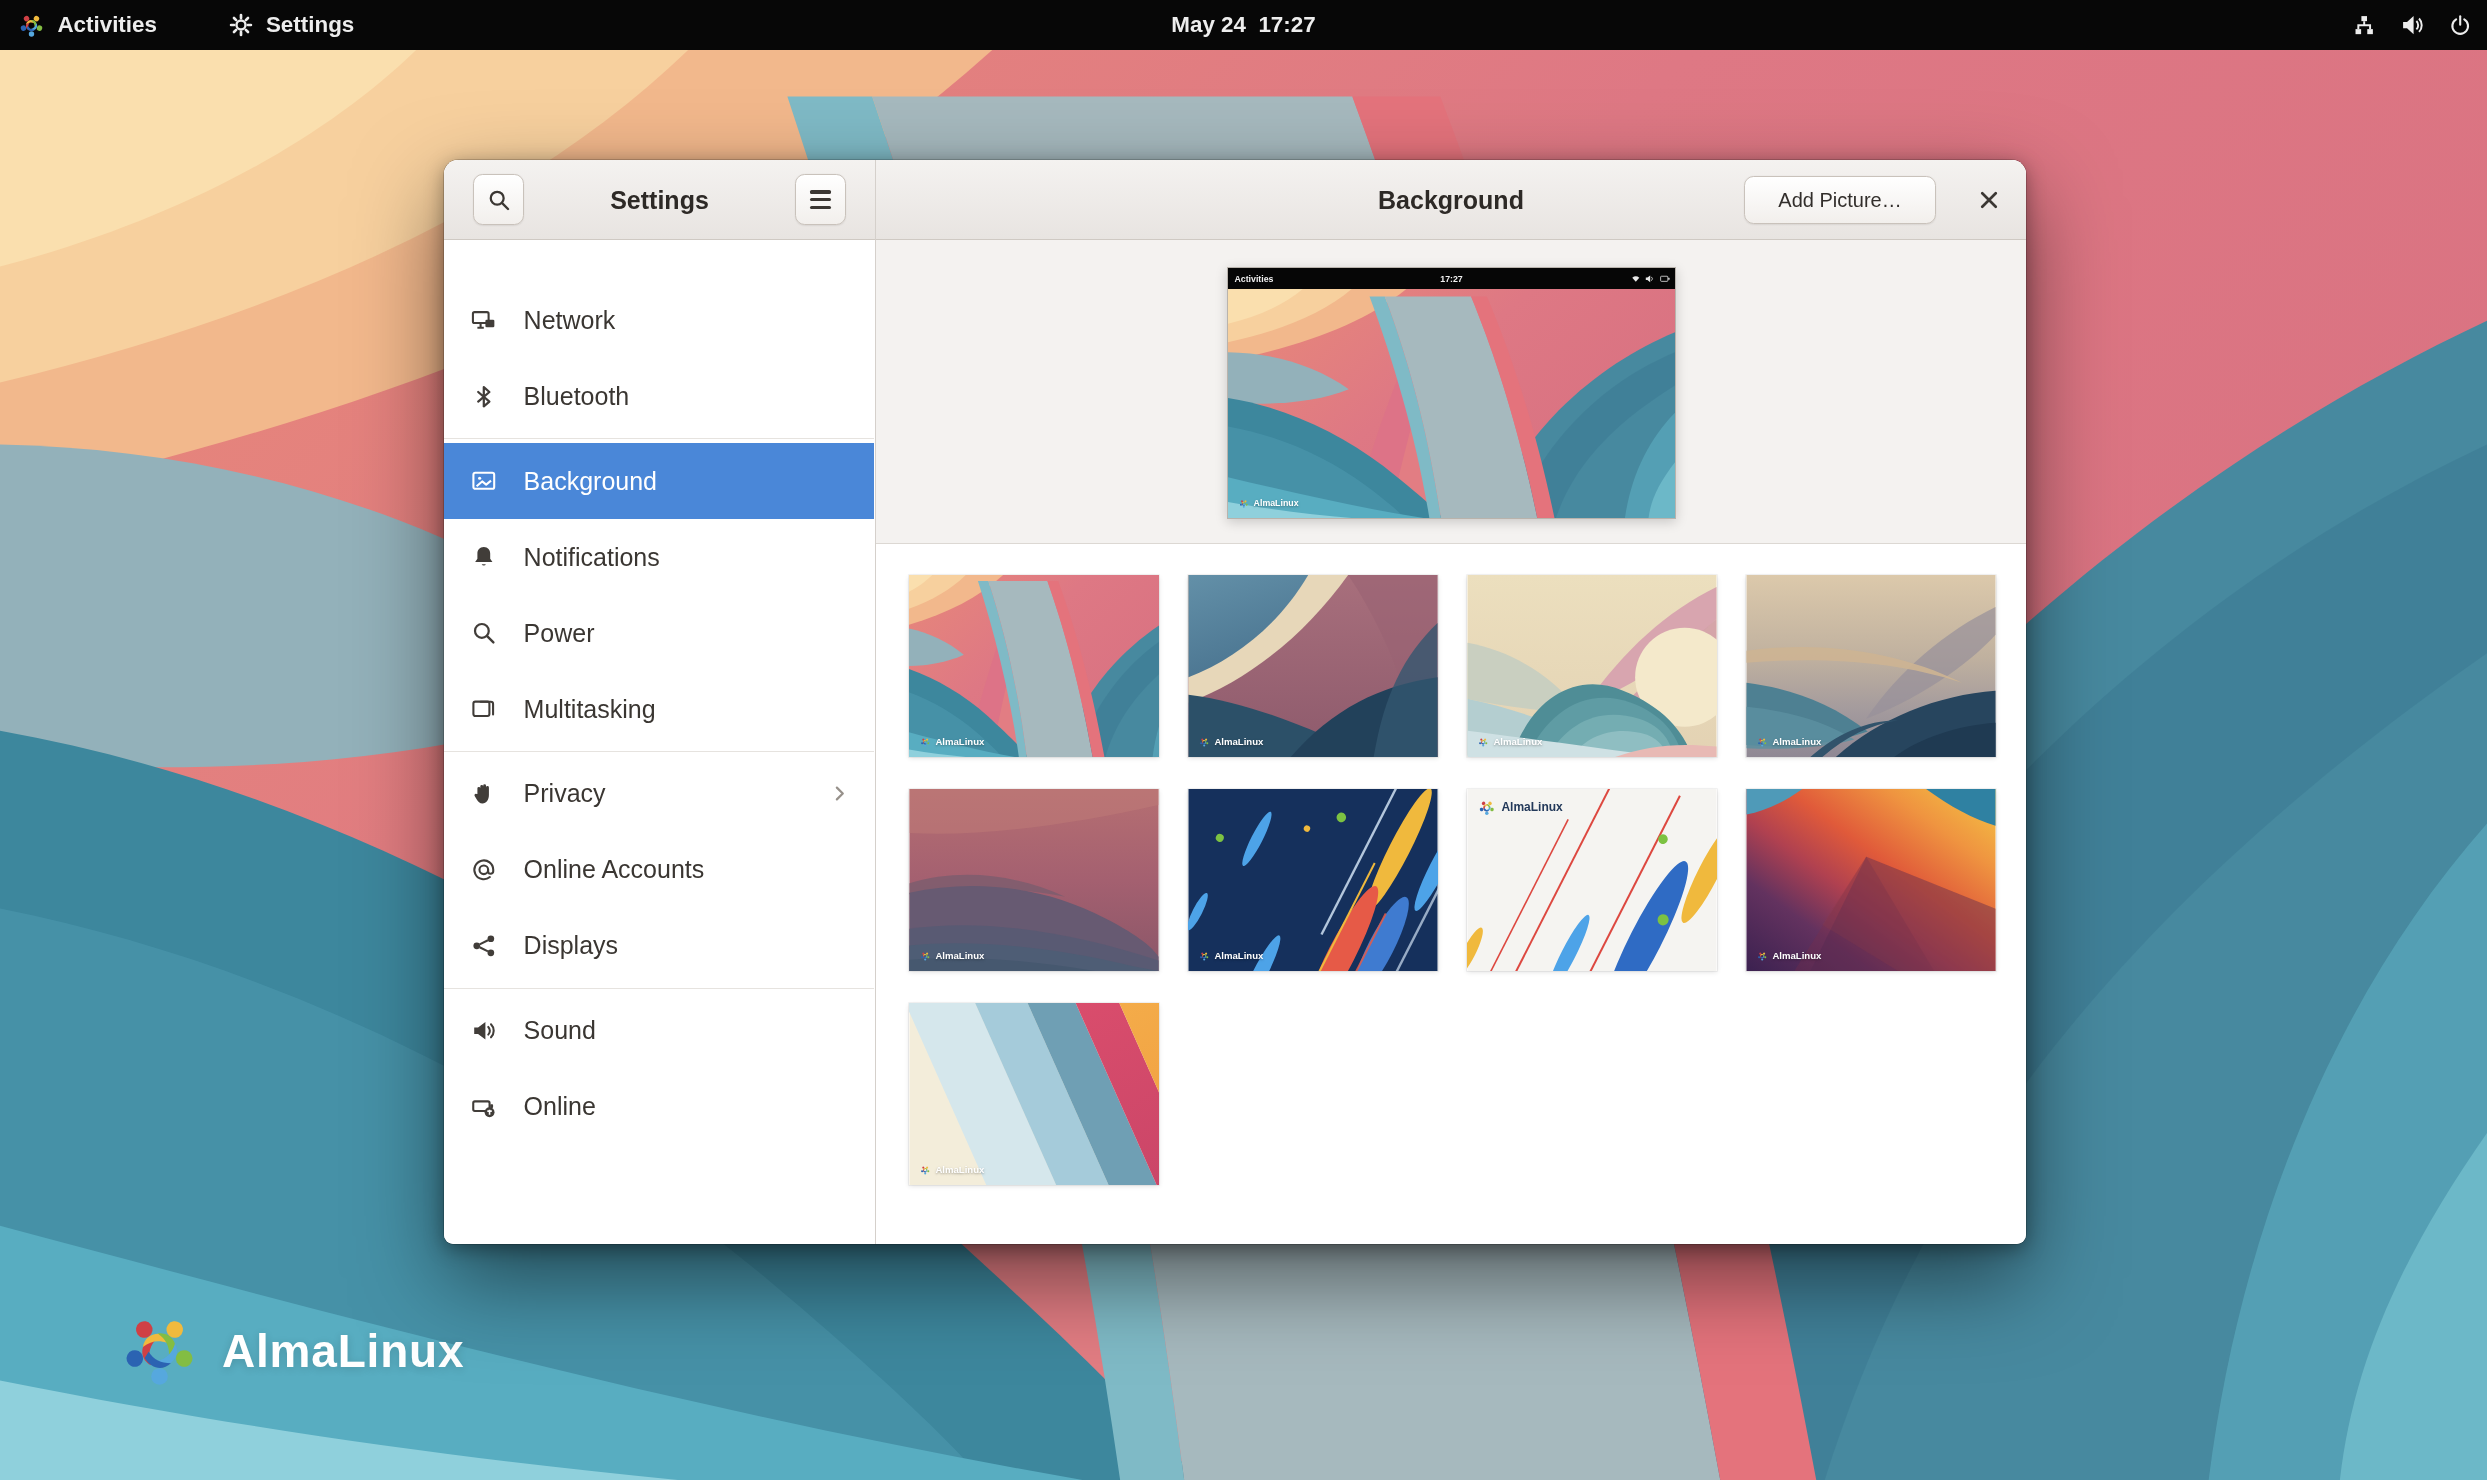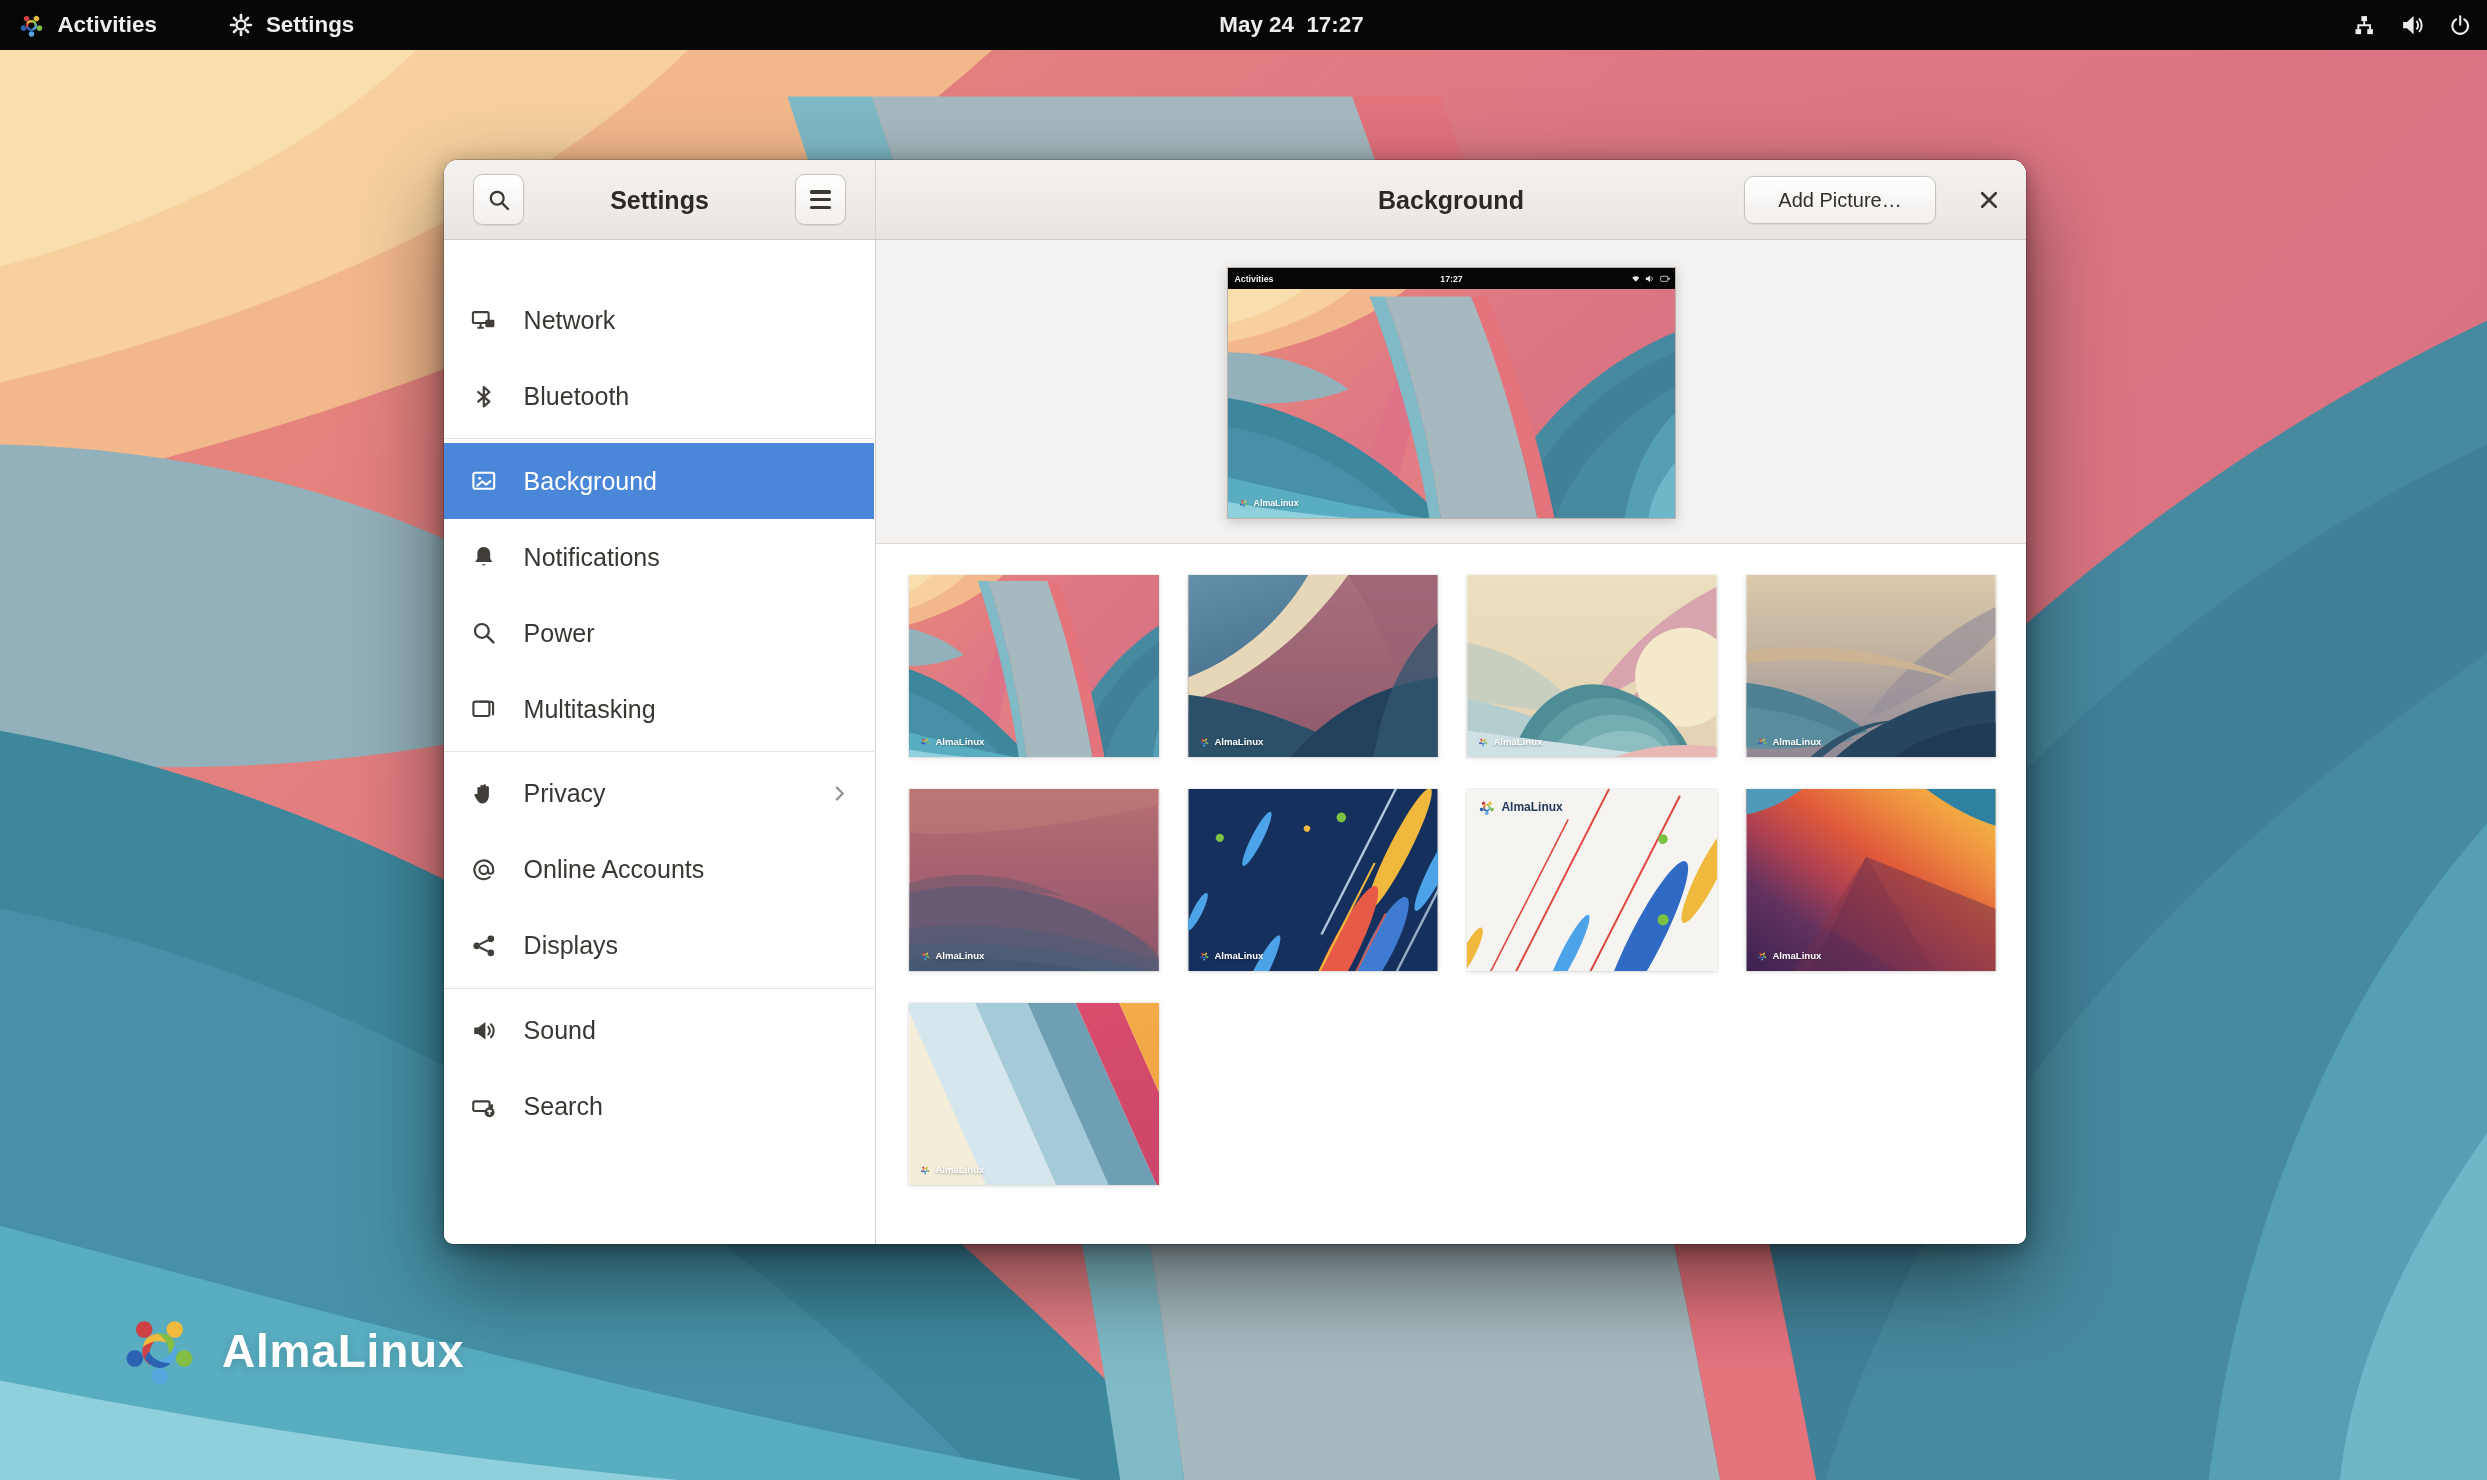--- a/index.html
+++ b/index.html
@@ -11,21 +11,21 @@
   #wallpaper{position:absolute;left:0;top:50px;width:2487px;height:1431px;}
   .brand{position:absolute;left:118px;top:1309px;display:flex;align-items:center;gap:21px;}
   .brand-text{color:#fff;font-size:46px;font-weight:800;letter-spacing:0.8px;
               text-shadow:0 1.6px 8px rgba(0,0,0,.15);}
 
   
   #topbar{position:absolute;left:0;top:0;width:2487px;height:50px;background:#070707;
           display:flex;align-items:center;color:#ededed;font-size:22.4px;font-weight:700;}
   .tb-group{display:flex;align-items:center;gap:12.8px;padding:0 17.6px;height:100%;cursor:default;}
   #tb-clock{position:absolute;left:50%;transform:translateX(-50%);white-space:pre;
-            height:100%;display:flex;align-items:center;margin-left:48px;}
+            height:100%;display:flex;align-items:center;}
   #tb-status{position:absolute;right:0;top:0;height:100%;display:flex;align-items:center;
              gap:25.6px;padding:0 16px;}
 
   
   #win{position:absolute;left:444px;top:160px;width:1582px;height:1084px;
        border-radius:14.4px 14.4px 9.6px 9.6px;overflow:hidden;background:#fff;
        box-shadow:0 35px 88px rgba(0,0,0,.5),0 4.8px 19px rgba(0,0,0,.35),0 0 0 0.8px rgba(0,0,0,.22);}
   .headerbar{background:linear-gradient(#f4f2f0,#e8e4e1);border-bottom:0.8px solid #cfc9c3;
              height:80px;box-sizing:border-box;position:relative;}
   .hb-title{position:absolute;left:0;right:0;top:0;height:80px;display:flex;align-items:center;
@@ -295,21 +295,21 @@
           </svg>
           <span class="nav-label">Sound</span>
         </div>
         <div class="nav-item">
           <svg class="nav-ico" viewBox="0 0 16 16">
             <rect x="1.4" y="4.6" width="10.2" height="6" rx="1" fill="none" stroke="currentColor" stroke-width="1.3"></rect>
             <rect x="12" y="6.4" width="1.8" height="2.4" rx="0.5" fill="currentColor"></rect>
             <circle cx="11.6" cy="11.4" r="3.1" fill="currentColor"></circle>
             <path d="M11.6 9.9 v3 M10.2 10.7 h2.8" stroke="#ffffff" stroke-width="1"></path>
           </svg>
-          <span class="nav-label">Search</span>
+          <span class="nav-label">Online</span>
         </div>
       </div>
     </div>
 
     <div id="content">
       <div class="headerbar">
         <div class="hb-title">Background</div>
         <button id="add-btn">Add Picture…</button>
         <div id="close-btn">
           <svg width="24" height="24" viewBox="0 0 16 16">

